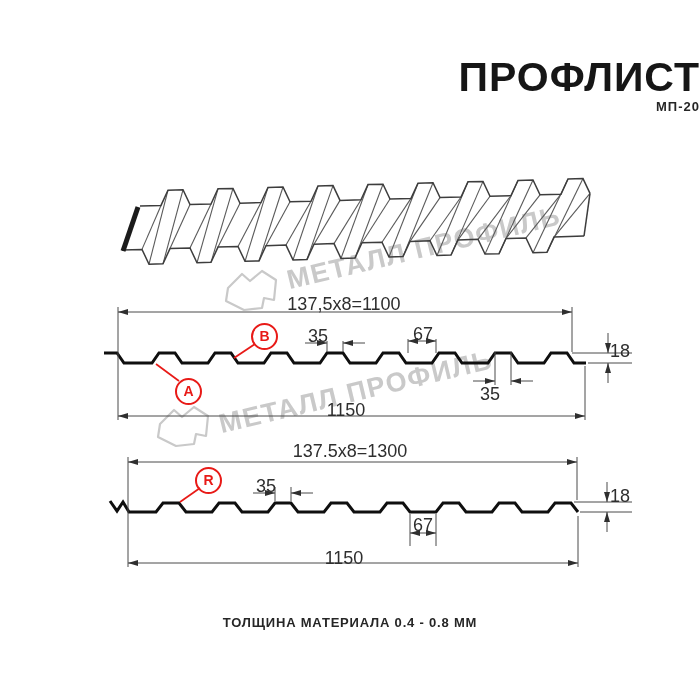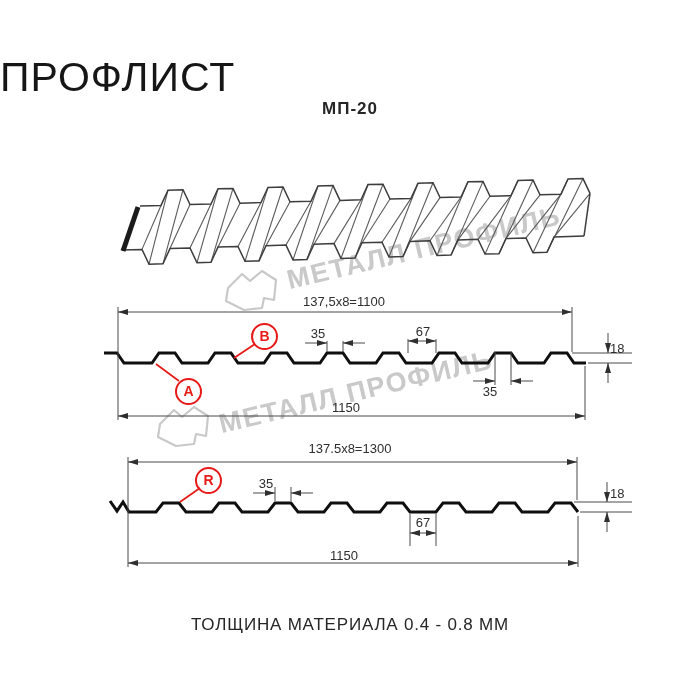--- a/index.html
+++ b/index.html
@@ -1,25 +1,25 @@
 <!DOCTYPE html>
 <html><head>
 <meta charset="utf-8">
 <style>
   html,body{margin:0;padding:0;background:#ffffff;}
   #page{position:relative;width:700px;height:700px;background:#fff;overflow:hidden;
         font-family:"Liberation Sans", sans-serif;}
   .abs{position:absolute;}
-  #title{top:54px;left:0;right:0;text-align:left;font-size:41px;font-weight:normal;
+  #title{top:54px;left:0;right:0;text-align:right;font-size:41px;font-weight:bold;
          color:#161616;letter-spacing:1px;}
-  #subtitle{top:99px;left:0;right:0;text-align:center;font-size:17px;font-weight:bold;
+  #subtitle{top:99px;left:0;right:0;text-align:right;font-size:13px;font-weight:bold;
          color:#262626;letter-spacing:1px;}
-  #footer-note{top:615px;left:0;right:0;text-align:center;font-size:17px;font-weight:normal;
+  #footer-note{top:615px;left:0;right:0;text-align:center;font-size:13px;font-weight:bold;
          color:#262626;letter-spacing:0.8px;}
-  .dim{font-size:13px;color:#2e2e2e;white-space:nowrap;}
+  .dim{font-size:18px;color:#2e2e2e;white-space:nowrap;}
   .dim.c{text-align:center;}
   .wm-text{font-size:27px;font-weight:bold;color:#c9c9c9;letter-spacing:1.5px;
            white-space:nowrap;transform:rotate(-13.5deg);transform-origin:left top;}
   .lbl-circle{width:23px;height:23px;border:2.2px solid #e81a17;border-radius:50%;
               color:#e81a17;font-size:14px;font-weight:bold;text-align:center;
               line-height:22px;background:transparent;}
   svg{position:absolute;top:0;left:0;}
   .thin{stroke:#4a4a4a;stroke-width:1;fill:none;}
   .profile{stroke:#0f0f0f;stroke-width:3;fill:none;stroke-linejoin:miter;}
   .leader{stroke:#e81a17;stroke-width:1.7;fill:none;}

